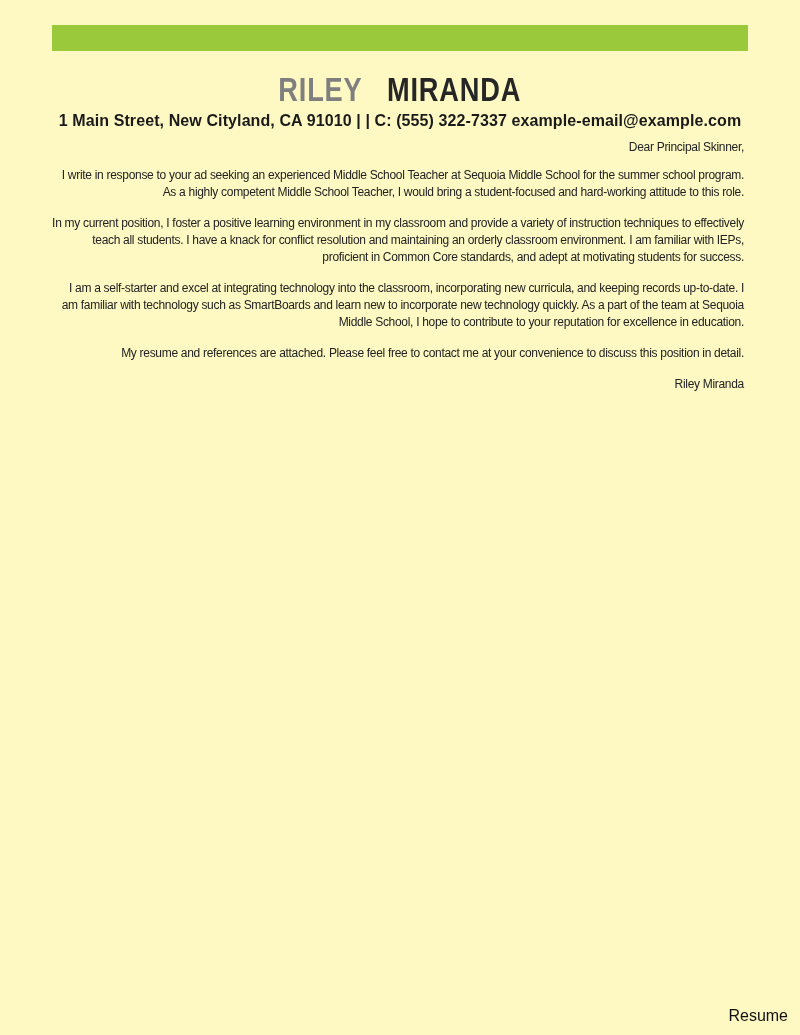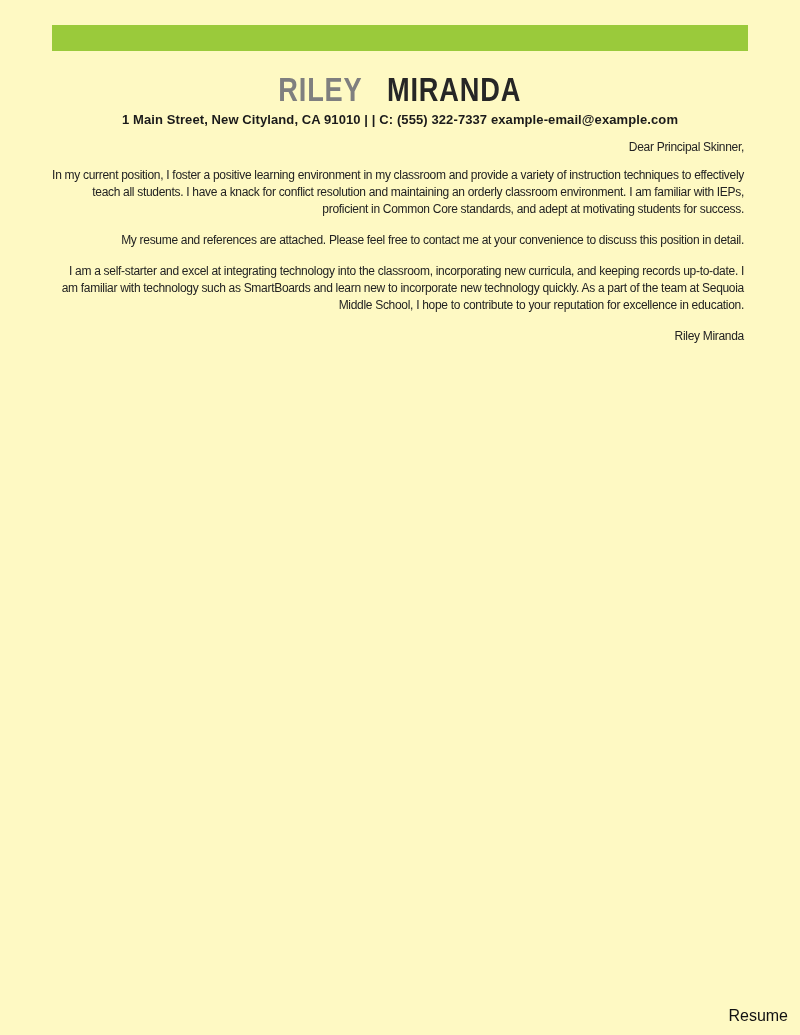--- a/index.html
+++ b/index.html
@@ -43,21 +43,21 @@
     line-height: 34px;
   }
   .first-name { color: #7f7f7f; }
   .last-name { color: #262626; }
   .contact-line {
     position: absolute;
     left: 0;
     top: 112px;
     width: 800px;
     text-align: center;
-    font-size: 13px;
+    font-size: 16px;
     font-weight: 700;
     color: #1a1a1a;
     letter-spacing: 0.1px;
   }
   .letter-body {
     position: absolute;
     left: 52px;
     top: 139px;
     width: 692px;
     font-size: 12px;
@@ -93,21 +93,22 @@
       <span class="first-name">RILEY</span>
       <span>&nbsp;</span>
       <span class="last-name">MIRANDA</span>
     </span>
   </div>
 
   <div class="contact-line">1 Main Street, New Cityland, CA 91010 | | C: (555) 322-7337 example-email@example.com</div>
 
   <div class="letter-body">
     <p class="greeting">Dear Principal Skinner,</p>
+    <p>I write in response to your ad seeking an experienced Middle School Teacher at Sequoia Middle School for the summer school program. As a highly competent Middle School Teacher, I would bring a student-focused and hard-working attitude to this role.</p>
     <p>In my current position, I foster a positive learning environment in my classroom and provide a variety of instruction techniques to effectively teach all students. I have a knack for conflict resolution and maintaining an orderly classroom environment. I am familiar with IEPs, proficient in Common Core standards, and adept at motivating students for success.</p>
+    <p>I am a self-starter and excel at integrating technology into the classroom, incorporating new curricula, and keeping records up-to-date. I am familiar with technology such as SmartBoards and learn new to incorporate new technology quickly. As a part of the team at Sequoia Middle School, I hope to contribute to your reputation for excellence in education.</p>
     <p>My resume and references are attached. Please feel free to contact me at your convenience to discuss this position in detail.</p>
-    <p>I am a self-starter and excel at integrating technology into the classroom, incorporating new curricula, and keeping records up-to-date. I am familiar with technology such as SmartBoards and learn new to incorporate new technology quickly. As a part of the team at Sequoia Middle School, I hope to contribute to your reputation for excellence in education.</p>
     <p class="signature">Riley Miranda</p>
   </div>
 
   <div class="resume-label">Resume</div>
 
 </div>
 
 </body></html>

